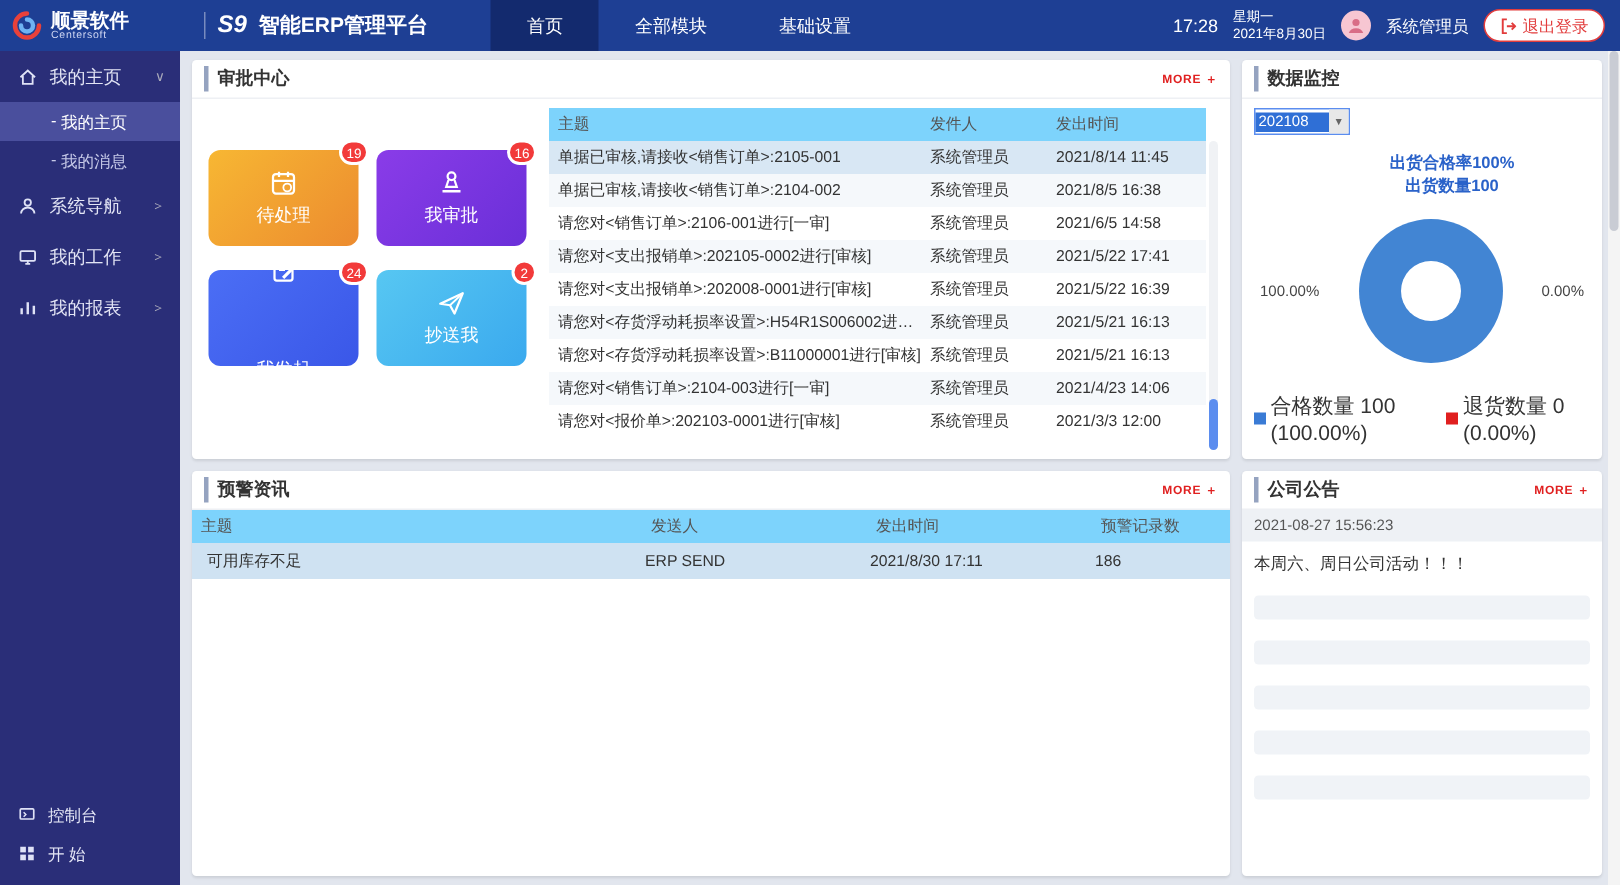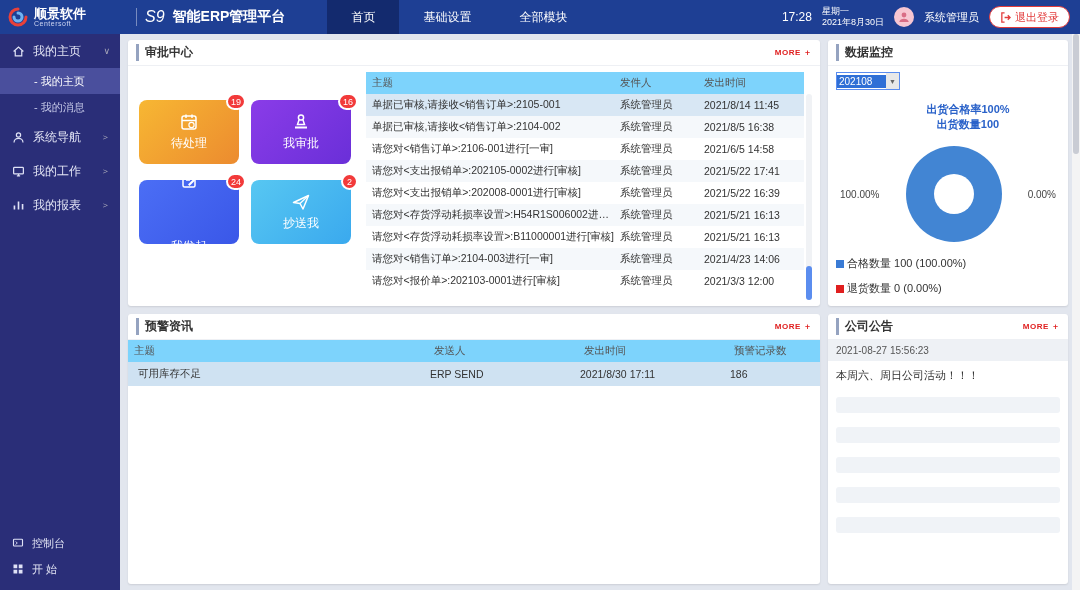--- a/index.html
+++ b/index.html
@@ -6,21 +6,21 @@
   body { font-family:"Liberation Sans","DejaVu Sans",sans-serif; background:#999; }
   .app { position:relative; width:1080px; height:590px; background:#e2e6ee; overflow:hidden; }
 
   
   .header { height:34px; background:#1e3f94; display:flex; align-items:center; color:#fff; }
   .logo { display:flex; align-items:center; gap:6px; padding:0 8px; width:128px; }
   .logo-txt { line-height:1; }
   .logo-name { font-size:13px; font-weight:bold; color:#fff; }
   .logo-sub { font-size:7px; color:#cfd6f2; letter-spacing:.5px; }
   .hdr-div { width:1px; height:18px; background:rgba(255,255,255,.4); margin:0 8px; }
-  .product { font-size:16px; font-weight:normal; font-style:italic; margin-right:8px; }
+  .product { font-size:16px; font-weight:bold; font-style:italic; margin-right:8px; }
   .app-title { font-size:14px; font-weight:bold; }
   .tabs { display:flex; margin-left:42px; height:34px; }
   .tab { padding:0 24px; line-height:34px; font-size:12px; cursor:pointer; }
   .tab.active { background:#132a6e; }
   .hdr-right { margin-left:auto; display:flex; align-items:center; gap:10px; padding-right:10px; }
   .hdr-time { font-size:12px; }
   .hdr-date { font-size:9px; line-height:11px; text-align:left; }
   .avatar { width:20px; height:20px; border-radius:50%; background:#f7c6d2; display:flex; align-items:center; justify-content:center; overflow:hidden; }
   .hdr-user { font-size:11px; }
   .logout { display:flex; align-items:center; gap:4px; background:#fff; border:1px solid #e23c3c; color:#e23c3c; border-radius:11px; height:22px; padding:0 10px; font-size:11px; cursor:pointer; }
@@ -75,21 +75,21 @@
   
   .monitor-body { flex:1; display:flex; flex-direction:column; padding:6px 8px; }
   .period-select { width:64px; height:18px; border:1px solid #5b8def; background:#fff; display:flex; align-items:center; cursor:pointer; }
   .period-val { flex:1; background:#2f6fd6; color:#fff; font-size:10px; padding:1px 2px; }
   .period-caret { width:13px; text-align:center; font-size:7px; color:#666; background:#e8e8e8; align-self:stretch; display:flex; align-items:center; justify-content:center; }
   .monitor-stats { text-align:center; margin-top:12px; color:#2a62c9; font-weight:bold; font-size:11px; line-height:15px; padding-left:40px; }
   .donut-row { display:flex; align-items:center; justify-content:space-between; padding:14px 4px 8px; }
   .donut-label { font-size:10px; color:#444; }
   .donut { position:relative; width:96px; height:96px; border-radius:50%; background:#4285d3; }
   .donut::after { content:""; position:absolute; inset:28px; background:#fff; border-radius:50%; }
-  .legend { margin-top:auto; display:flex; justify-content:center; gap:10px; font-size:11px; color:#333; padding-bottom:4px;flex-direction:column; }
+  .legend { margin-top:auto; display:flex; justify-content:center; gap:10px; font-size:14px; color:#333; padding-bottom:4px; }
   .legend-item { display:flex; align-items:center; gap:3px; }
   .sw { width:8px; height:8px; flex:none; }
   .sw-blue { background:#3a7bd5; } .sw-red { background:#e01f1f; }
 
   
   .ann-time { background:#eef1f5; padding:5px 8px; font-size:10px; color:#555; }
   .ann-content { padding:7px 8px; font-size:11px; color:#333; }
   .ann-empty { height:16px; margin:7px 8px; background:#f0f3f7; border-radius:3px; }
 
   
@@ -113,22 +113,22 @@
         <div class="logo-name">顺景软件</div>
         <div class="logo-sub">Centersoft</div>
       </span>
     </div>
     <span class="hdr-div"></span>
     <span class="product">S9</span>
     <span class="app-title">智能ERP管理平台</span>
 
     <div class="tabs">
       <div class="tab active">首页</div>
+      <div class="tab">全部模块</div>
       <div class="tab">基础设置</div>
-      <div class="tab">全部模块</div>
     </div>
 
     <div class="hdr-right">
       <span class="hdr-time">17:28</span>
       <span class="hdr-date">
         <div>星期一</div>
         <div>2021年8月30日</div>
       </span>
       <span class="avatar">
         <svg width="14" height="14" viewBox="0 0 14 14">

